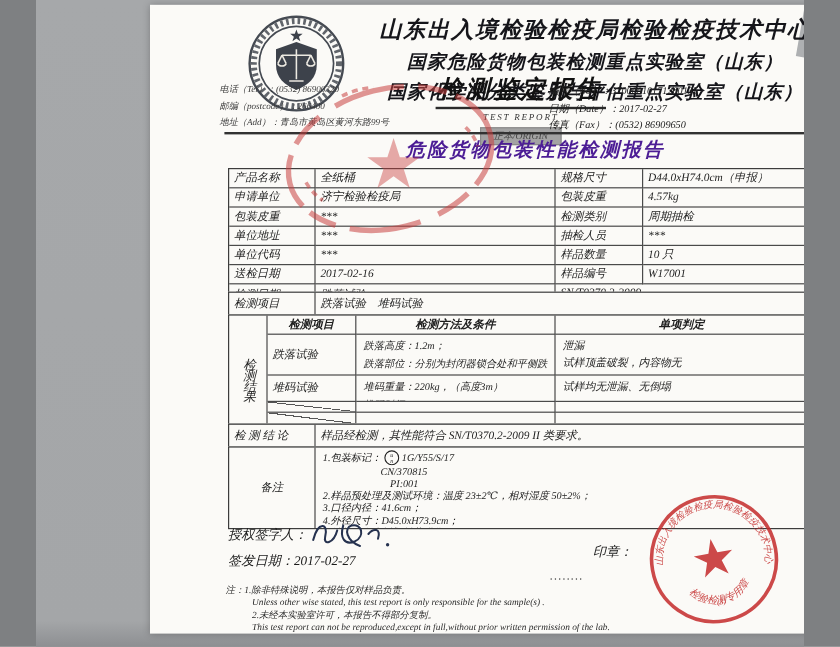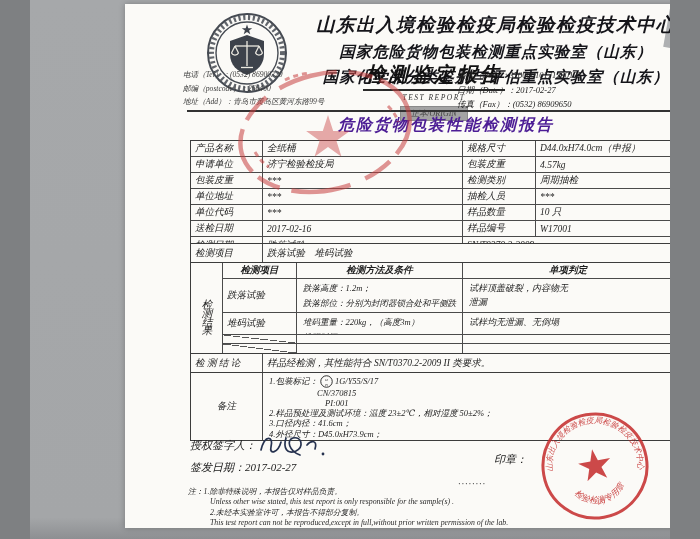--- a/index.html
+++ b/index.html
@@ -156,22 +156,22 @@
       <div class="c hc">检测项目</div>
       <div class="c hc">检测方法及条件</div>
       <div class="c hc nr">单项判定</div>
 
       <div class="c">跌落试验</div>
       <div class="c cellblock">
         <span class="ml">跌落高度：1.2m；</span>
         <span class="ml">跌落部位：分别为封闭器锁合处和平侧跌</span>
       </div>
       <div class="c nr cellblock">
+        <span class="vl">泄漏</span>
         <span class="vl">试样顶盖破裂，内容物无</span>
-        <span class="vl">泄漏</span>
       </div>
 
       <div class="c">堆码试验</div>
       <div class="c cellblock">
         <span class="ml">堆码重量：220kg，（高度3m）</span>
         <span class="ml">堆码时间：24h</span>
       </div>
       <div class="c nr cellblock">
         <span class="vl">试样均无泄漏、无倒塌</span>
       </div>

